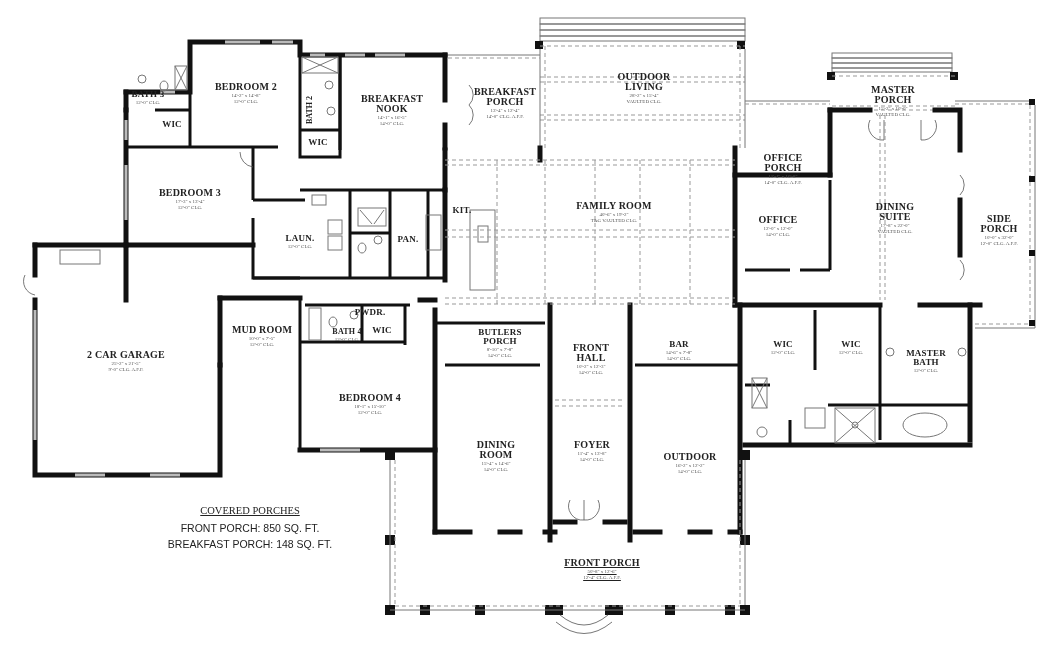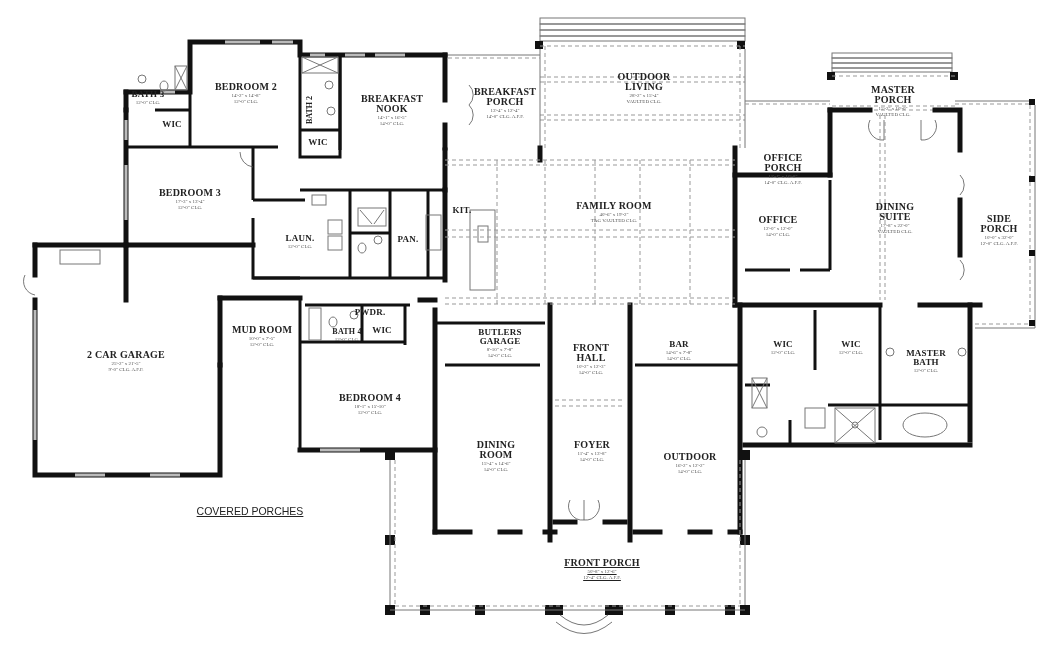--- a/index.html
+++ b/index.html
@@ -11,21 +11,21 @@
   .dash { stroke: #999; stroke-width: 1; fill: none; stroke-dasharray: 4 3; }
   .win { stroke: #bbb; stroke-width: 3; fill: none; }
   .door { stroke: #555; stroke-width: 0.8; fill: none; }
   .post { fill: #111; }
   .room-label { position: absolute; text-align: center; font-family: "Liberation Serif", serif; color: #222; line-height: 1.0; transform: translateX(-50%); white-space: nowrap; }
   .room-name { font-weight: bold; font-size: 10px; letter-spacing: 0.2px; display: block; }
   .room-dim { font-size: 5px; color: #555; display: block; margin-top: 1px; }
   .small-label .room-name { font-size: 9px; }
   .vlabel { position: absolute; font-family: "Liberation Serif", serif; font-weight: bold; font-size: 8px; color: #222; transform: rotate(-90deg); transform-origin: left top; white-space: nowrap; }
   .porches { position: absolute; left: 150px; top: 503px; width: 200px; text-align: center; font-family: "Liberation Sans", sans-serif; font-size: 10.5px; color: #222; line-height: 16.5px; }
-  .porches .title { text-decoration: underline; font-weight: normal; }
+  .porches .title { text-decoration: underline; font-weight: normal; font-family: Liberation Serif, serif; }
 </style>
 </head>
 <body>
 
 <svg id="plan" viewBox="0 0 1048 664" xmlns="http://www.w3.org/2000/svg">
 
   <g>
     <rect class="thin" x="540" y="18" width="205" height="6"></rect>
     <rect class="thin" x="540" y="24" width="205" height="6"></rect>
     <rect class="thin" x="540" y="30" width="205" height="6"></rect>
@@ -362,21 +362,21 @@
 </div>
 <div class="room-label small-label" style="left:382px; top:326px;">
   <span class="room-name">WIC</span>
 </div>
 <div class="room-label" style="left:370px; top:393px;">
   <span class="room-name">BEDROOM 4</span>
   <span class="room-dim">18'-1" x 15'-10"</span>
   <span class="room-dim">12'-0" CLG.</span>
 </div>
 <div class="room-label" style="left:500px; top:328px;">
-  <span class="room-name" style="white-space:normal; width:50px; font-size:9px;">BUTLERS GARAGE</span>
+  <span class="room-name" style="white-space:normal; width:50px; font-size:9px;">BUTLERS PORCH</span>
   <span class="room-dim">8'-10" x 7'-8"</span>
   <span class="room-dim">14'-0" CLG.</span>
 </div>
 <div class="room-label" style="left:591px; top:343px;">
   <span class="room-name" style="white-space:normal; width:44px;">FRONT HALL</span>
   <span class="room-dim">10'-2" x 12'-3"</span>
   <span class="room-dim">14'-0" CLG.</span>
 </div>
 <div class="room-label small-label" style="left:679px; top:340px;">
   <span class="room-name">BAR</span>
@@ -411,13 +411,15 @@
   <span class="room-dim">14'-0" CLG.</span>
 </div>
 <div class="room-label" style="left:602px; top:558px;text-decoration:underline;">
   <span class="room-name">FRONT PORCH</span>
   <span class="room-dim">50'-8" x 12'-6"</span>
   <span class="room-dim">12'-4" CLG. A.F.F.</span>
 </div>
 
 <div class="porches">
   <div class="title">COVERED PORCHES</div>
+  <div>FRONT PORCH: 850 SQ. FT.</div>
+  <div>BREAKFAST PORCH: 148 SQ. FT.</div>
 </div>
 
 </body></html>

